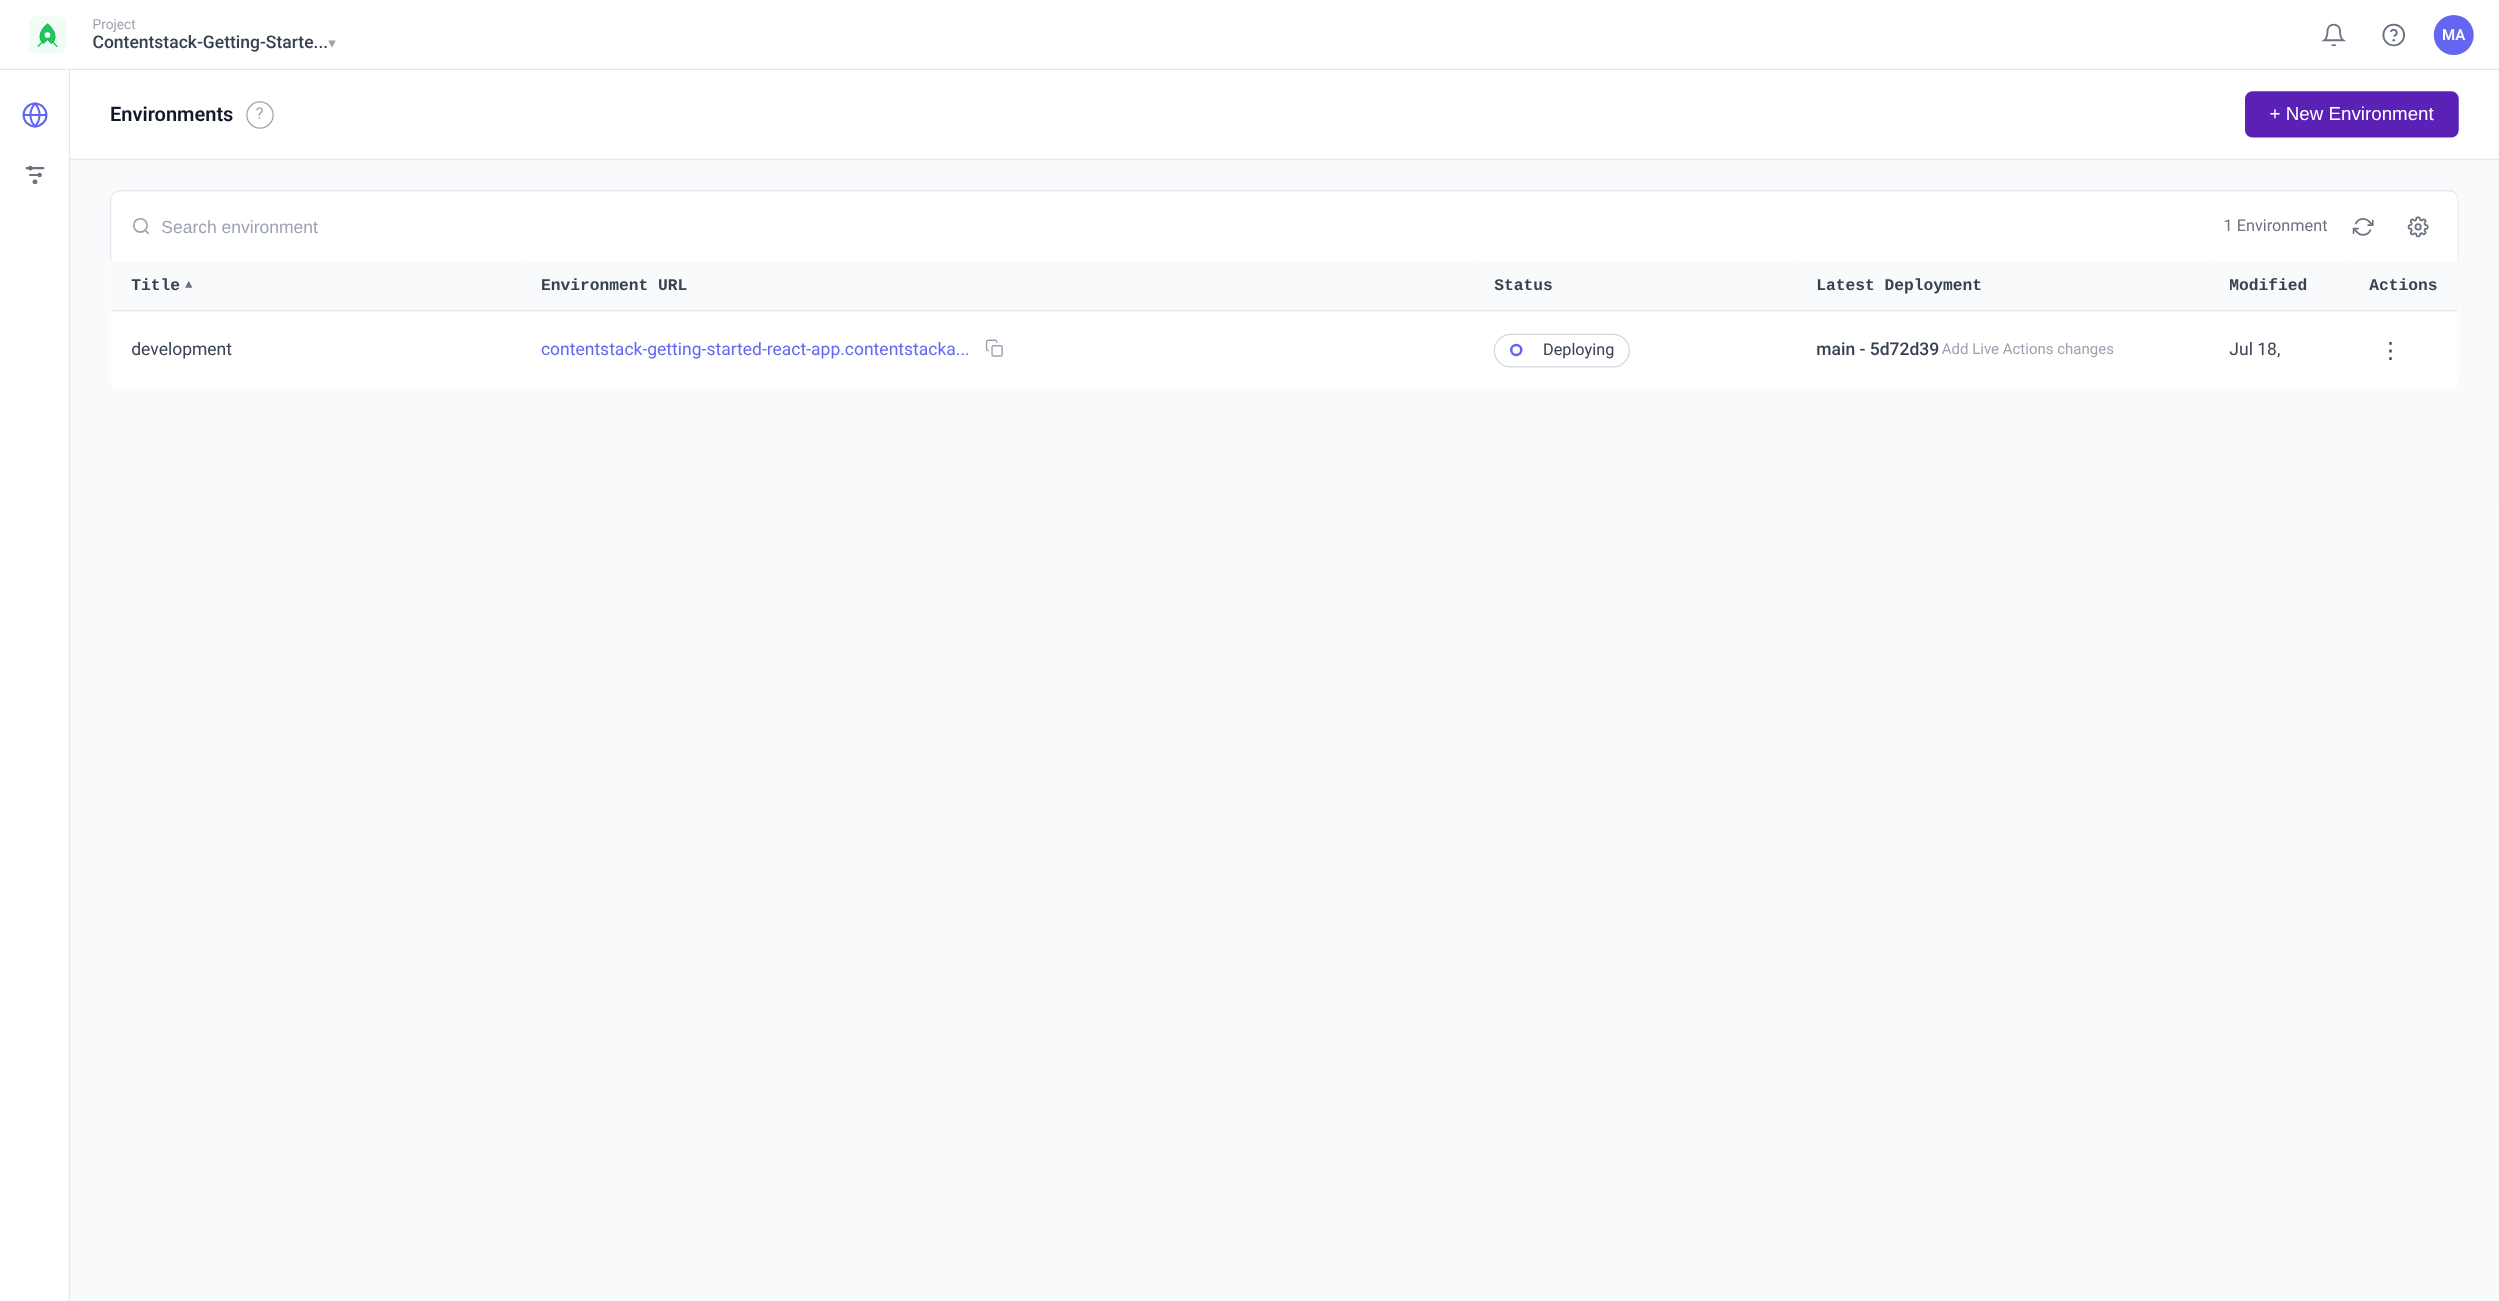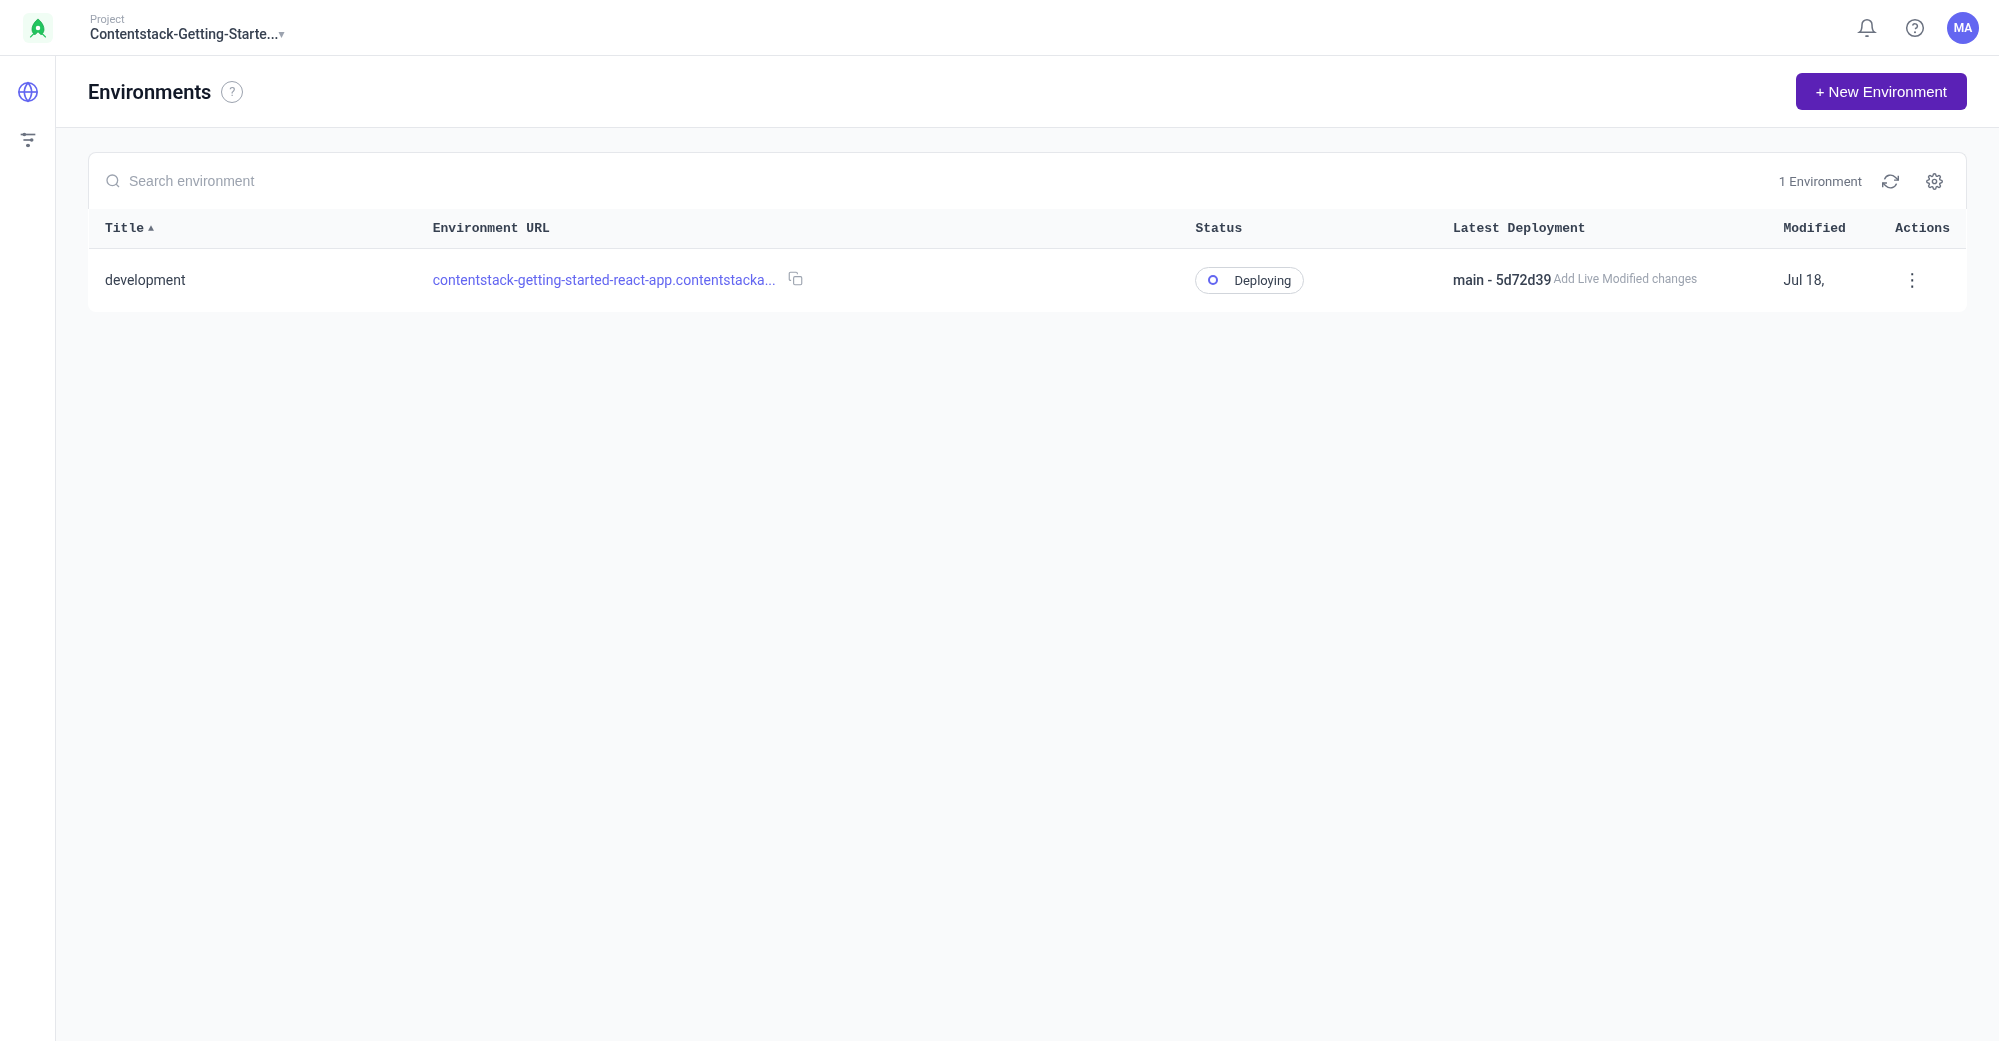--- a/index.html
+++ b/index.html
@@ -32,21 +32,21 @@
     .logo {
       width: 36px;
       height: 36px;
       display: flex;
       align-items: center;
       justify-content: center;
     }
     .project-info {
       display: flex;
       flex-direction: column;
-      margin-left: 24px;
+      margin-left: 8px;
     }
     .project-label {
       font-size: 11px;
       color: #9ca3af;
     }
     .project-name {
       font-size: 14px;
       font-weight: 500;
       color: #374151;
       display: flex;
@@ -136,21 +136,21 @@
       display: flex;
       align-items: center;
       justify-content: space-between;
     }
     .page-title-wrap {
       display: flex;
       align-items: center;
       gap: 10px;
     }
     .page-title {
-      font-size: 20px;
+      font-size: 16px;
       font-weight: 600;
       color: #111827;
     }
     .help-icon {
       width: 22px;
       height: 22px;
       border-radius: 50%;
       border: 1.5px solid #9ca3af;
       display: flex;
       align-items: center;
@@ -483,21 +483,21 @@
             </td>
             <td class="col-status">
               <span class="status-badge">
                 <span class="status-dot"></span>
                 <span>Deploying</span>
               </span>
             </td>
             <td class="col-deployment">
               <div class="deployment-info">
                 <span class="deployment-commit">main - 5d72d39</span>
-                <span class="deployment-sub">Add Live Modified changes</span>
+                <span class="deployment-sub">Add Live Actions changes</span>
               </div>
             </td>
             <td class="col-modified">Jul 18,</td>
             <td class="col-actions">
               <button class="actions-btn">⋮</button>
             </td>
           </tr>
         </tbody>
       </table>
 

